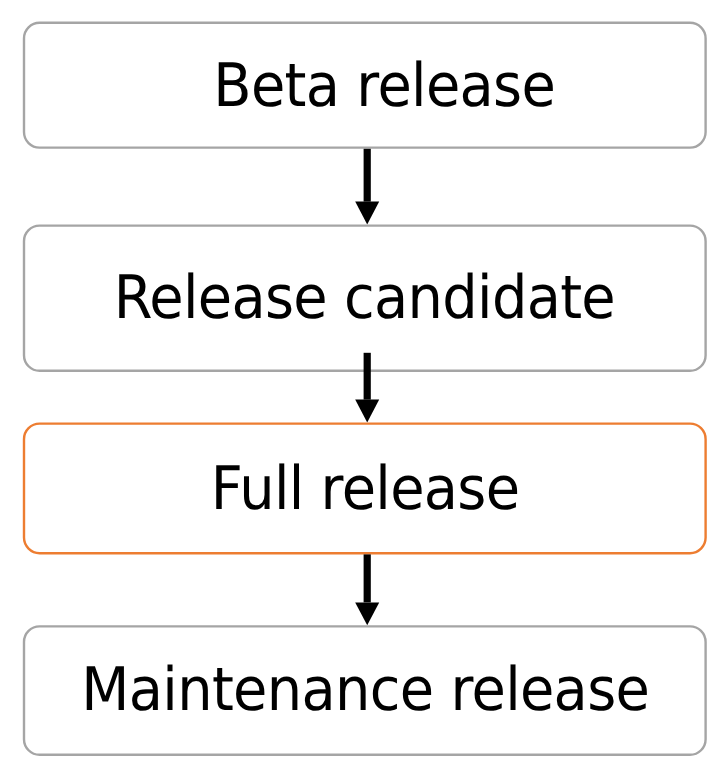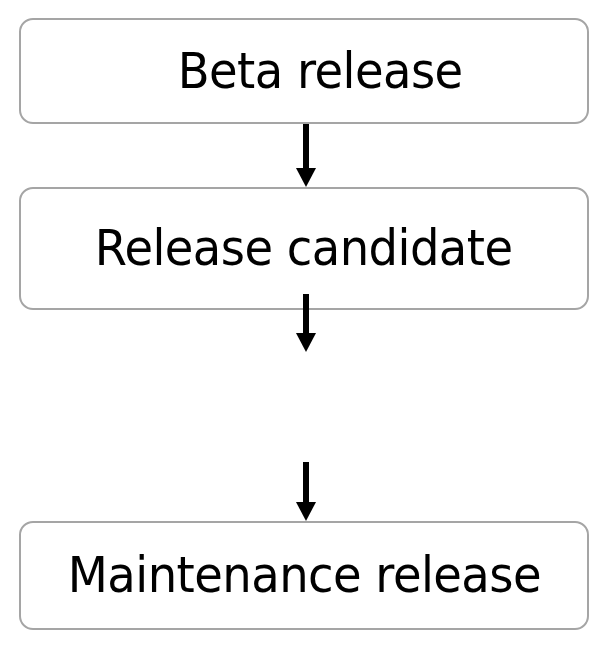--- a/index.html
+++ b/index.html
@@ -101,20 +101,23 @@
 
   <div class="node node--gray" id="node-rc" style="border-color: rgb(165, 165, 165);">
     <span class="node-label">Release candidate</span>
   </div>
 
   <div class="connector" id="connector-2">
     <span class="shaft" style="background: rgb(0, 0, 0);"></span>
     <span class="head" style="border-top-color: rgb(0, 0, 0);"></span>
   </div>
 
+  <div class="node node--orange" id="node-full" style="border-color: rgb(237, 125, 49);">
+    <span class="node-label">Full release</span>
+  </div>
 
   <div class="connector" id="connector-3">
     <span class="shaft" style="background: rgb(0, 0, 0);"></span>
     <span class="head" style="border-top-color: rgb(0, 0, 0);"></span>
   </div>
 
   <div class="node node--gray" id="node-maintenance" style="border-color: rgb(165, 165, 165);">
     <span class="node-label">Maintenance release</span>
   </div>
 

